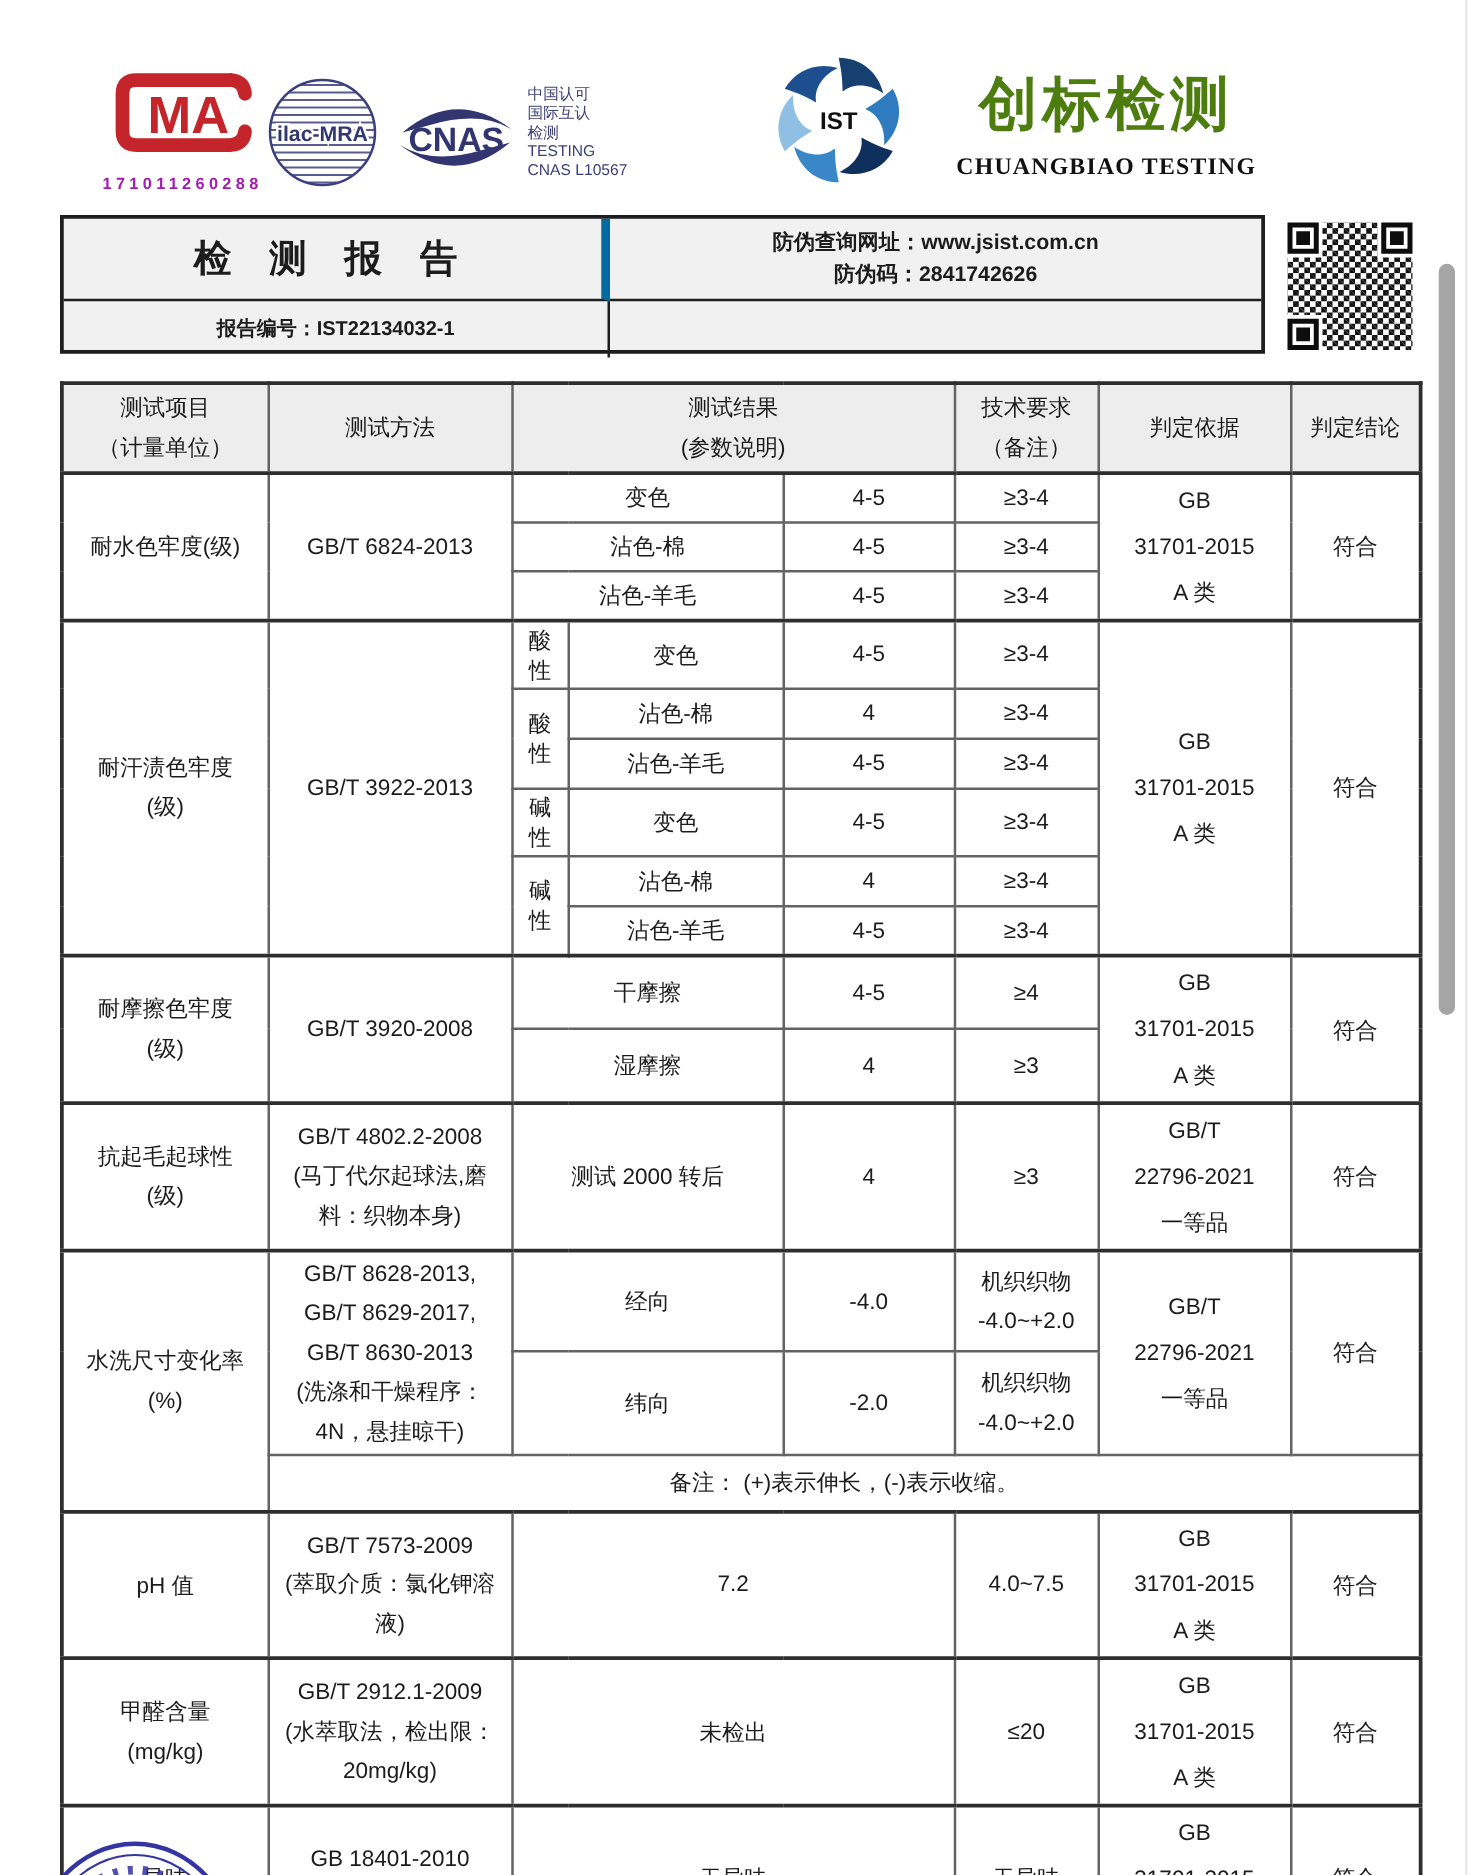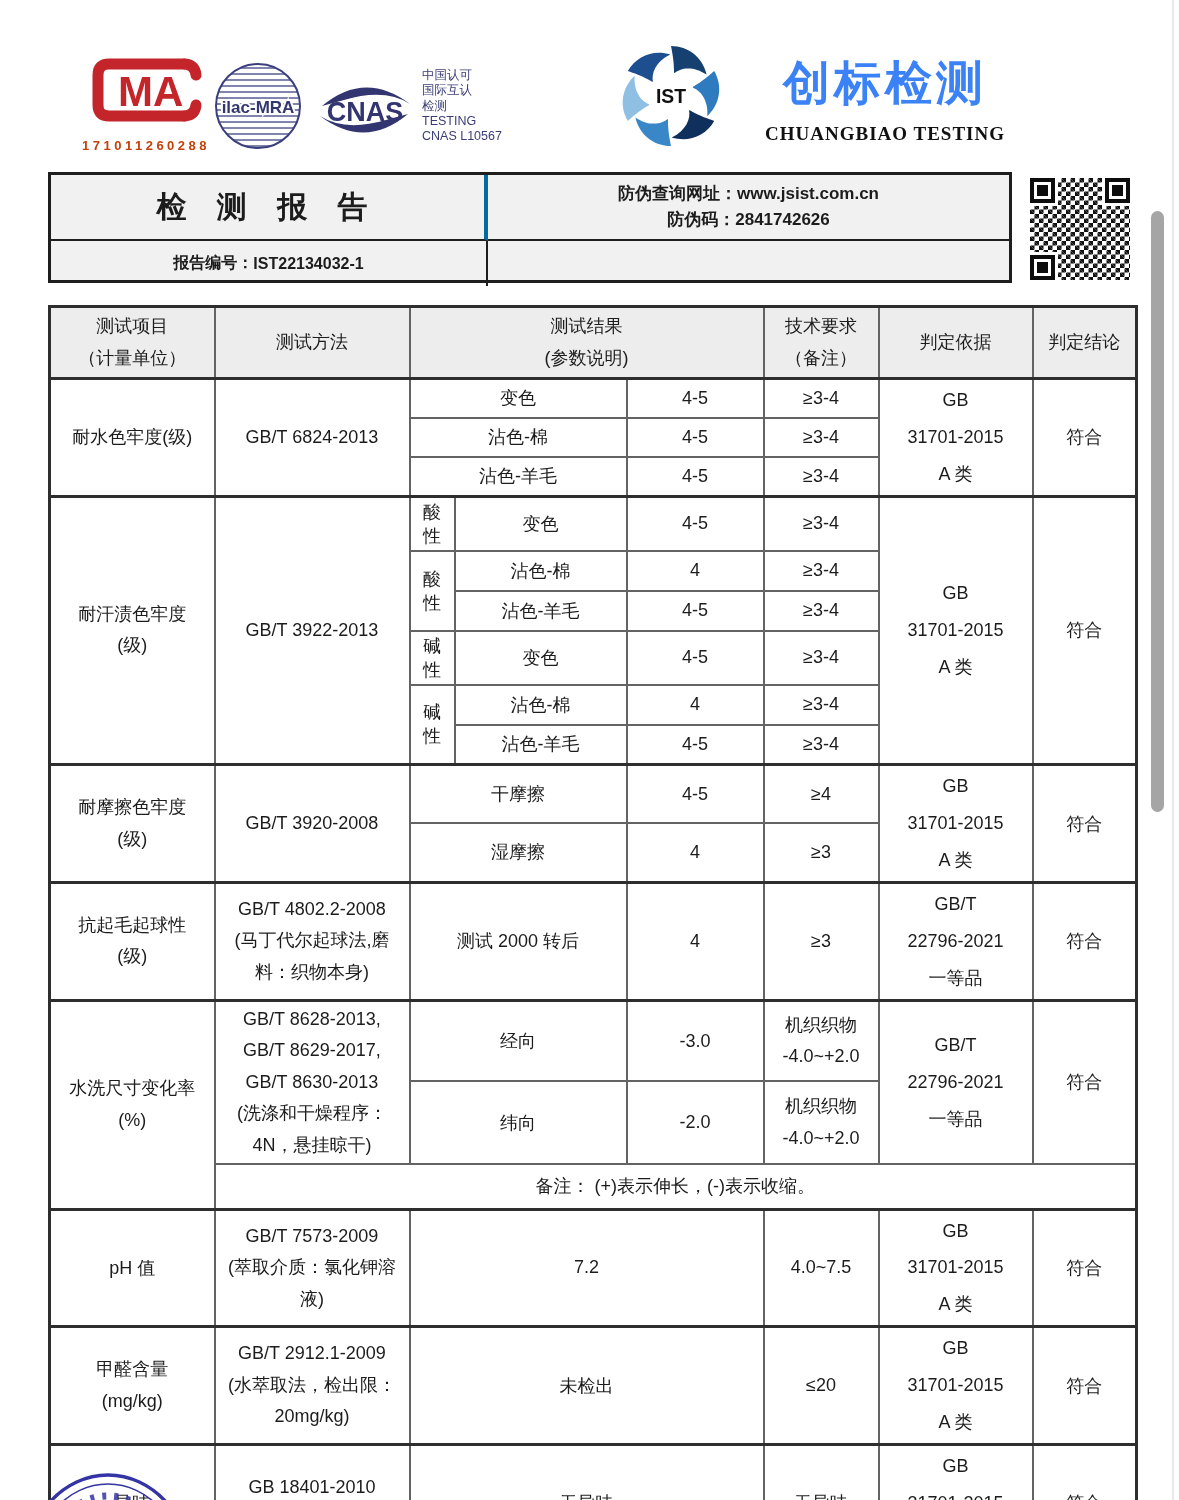--- a/index.html
+++ b/index.html
@@ -1,35 +1,35 @@
 <!DOCTYPE html>
 <html><head>
 <meta charset="utf-8">
 <style>
   html,body{margin:0;padding:0;background:#fff;}
   .page{position:relative;width:1179px;height:1500px;background:#fff;overflow:hidden;
         font-family:"Liberation Sans",sans-serif;color:#1c1c1c;}
   .ml{white-space:pre-line;}
   
   .cma{position:absolute;left:82px;top:50px;width:126px;text-align:center;}
-  .cma-num{font-size:13px;font-weight:bold;color:#c2410c;letter-spacing:3.5px;margin-top:2px;}
+  .cma-num{font-size:13px;font-weight:bold;color:#a21caf;letter-spacing:3.5px;margin-top:2px;}
   .ilac{position:absolute;left:212px;top:60px;}
   .cnas{position:absolute;left:314px;top:76px;}
   .cnas-text{position:absolute;left:422px;top:68px;font-size:12.5px;color:#3b3e75;line-height:1.22;}
   .ist{position:absolute;left:615px;top:40px;}
   .brand{position:absolute;left:735px;top:52px;width:300px;text-align:center;}
-  .brand-cn{font-size:47px;font-weight:bold;letter-spacing:4px;color:#3b82f6;}
+  .brand-cn{font-size:47px;font-weight:bold;letter-spacing:4px;color:#4d7c0f;}
   .brand-en{font-size:19px;font-weight:bold;letter-spacing:1px;color:#111;margin-top:8px;
             font-family:"Liberation Serif",serif;}
   
   .info{position:absolute;left:48px;top:172px;width:964px;height:111px;box-sizing:border-box;
         display:grid;grid-template-columns:437px 1fr;grid-template-rows:66px 45px;
         border:3px solid #1e1e1e;background:#f1f1f1;}
   .info .cell{display:flex;align-items:center;justify-content:center;box-sizing:border-box;}
-  .info .c-title{border-right:4px solid #0369a1;border-bottom:2px solid #1e1e1e;
+  .info .c-title{border-right:7px solid #0369a1;border-bottom:2px solid #1e1e1e;
         font-size:30px;font-weight:600;letter-spacing:11px;}
   .info .c-anti{border-bottom:2px solid #1e1e1e;flex-direction:column;gap:2px;
         font-size:17px;font-weight:600;line-height:1.4;}
   .info .c-rno{border-right:2px solid #1e1e1e;font-size:16px;font-weight:bold;}
   .info .c-pg{font-size:19px;}
   
   .qr{position:absolute;left:1025px;top:173px;width:110px;height:112px;background:#fff;
       padding:5px;box-sizing:border-box;}
   .qr-grid{position:relative;width:100%;height:100%;
       background-image:
@@ -258,21 +258,21 @@
 
     <tr class="gtop" style="height:77px">
       <td rowspan="3" class="ml">水洗尺寸变化率
 (%)</td>
       <td rowspan="2" class="ml">GB/T 8628-2013,
 GB/T 8629-2017,
 GB/T 8630-2013
 (洗涤和干燥程序：
 4N，悬挂晾干)</td>
       <td colspan="2">经向</td>
-      <td>-3.0</td>
+      <td>-4.0</td>
       <td class="ml">机织织物
 -4.0~+2.0</td>
       <td rowspan="2" class="ml lh2">GB/T
 22796-2021
 一等品</td>
       <td rowspan="2">符合</td>
     </tr>
     <tr style="height:78px">
       <td colspan="2">纬向</td>
       <td>-2.0</td>

